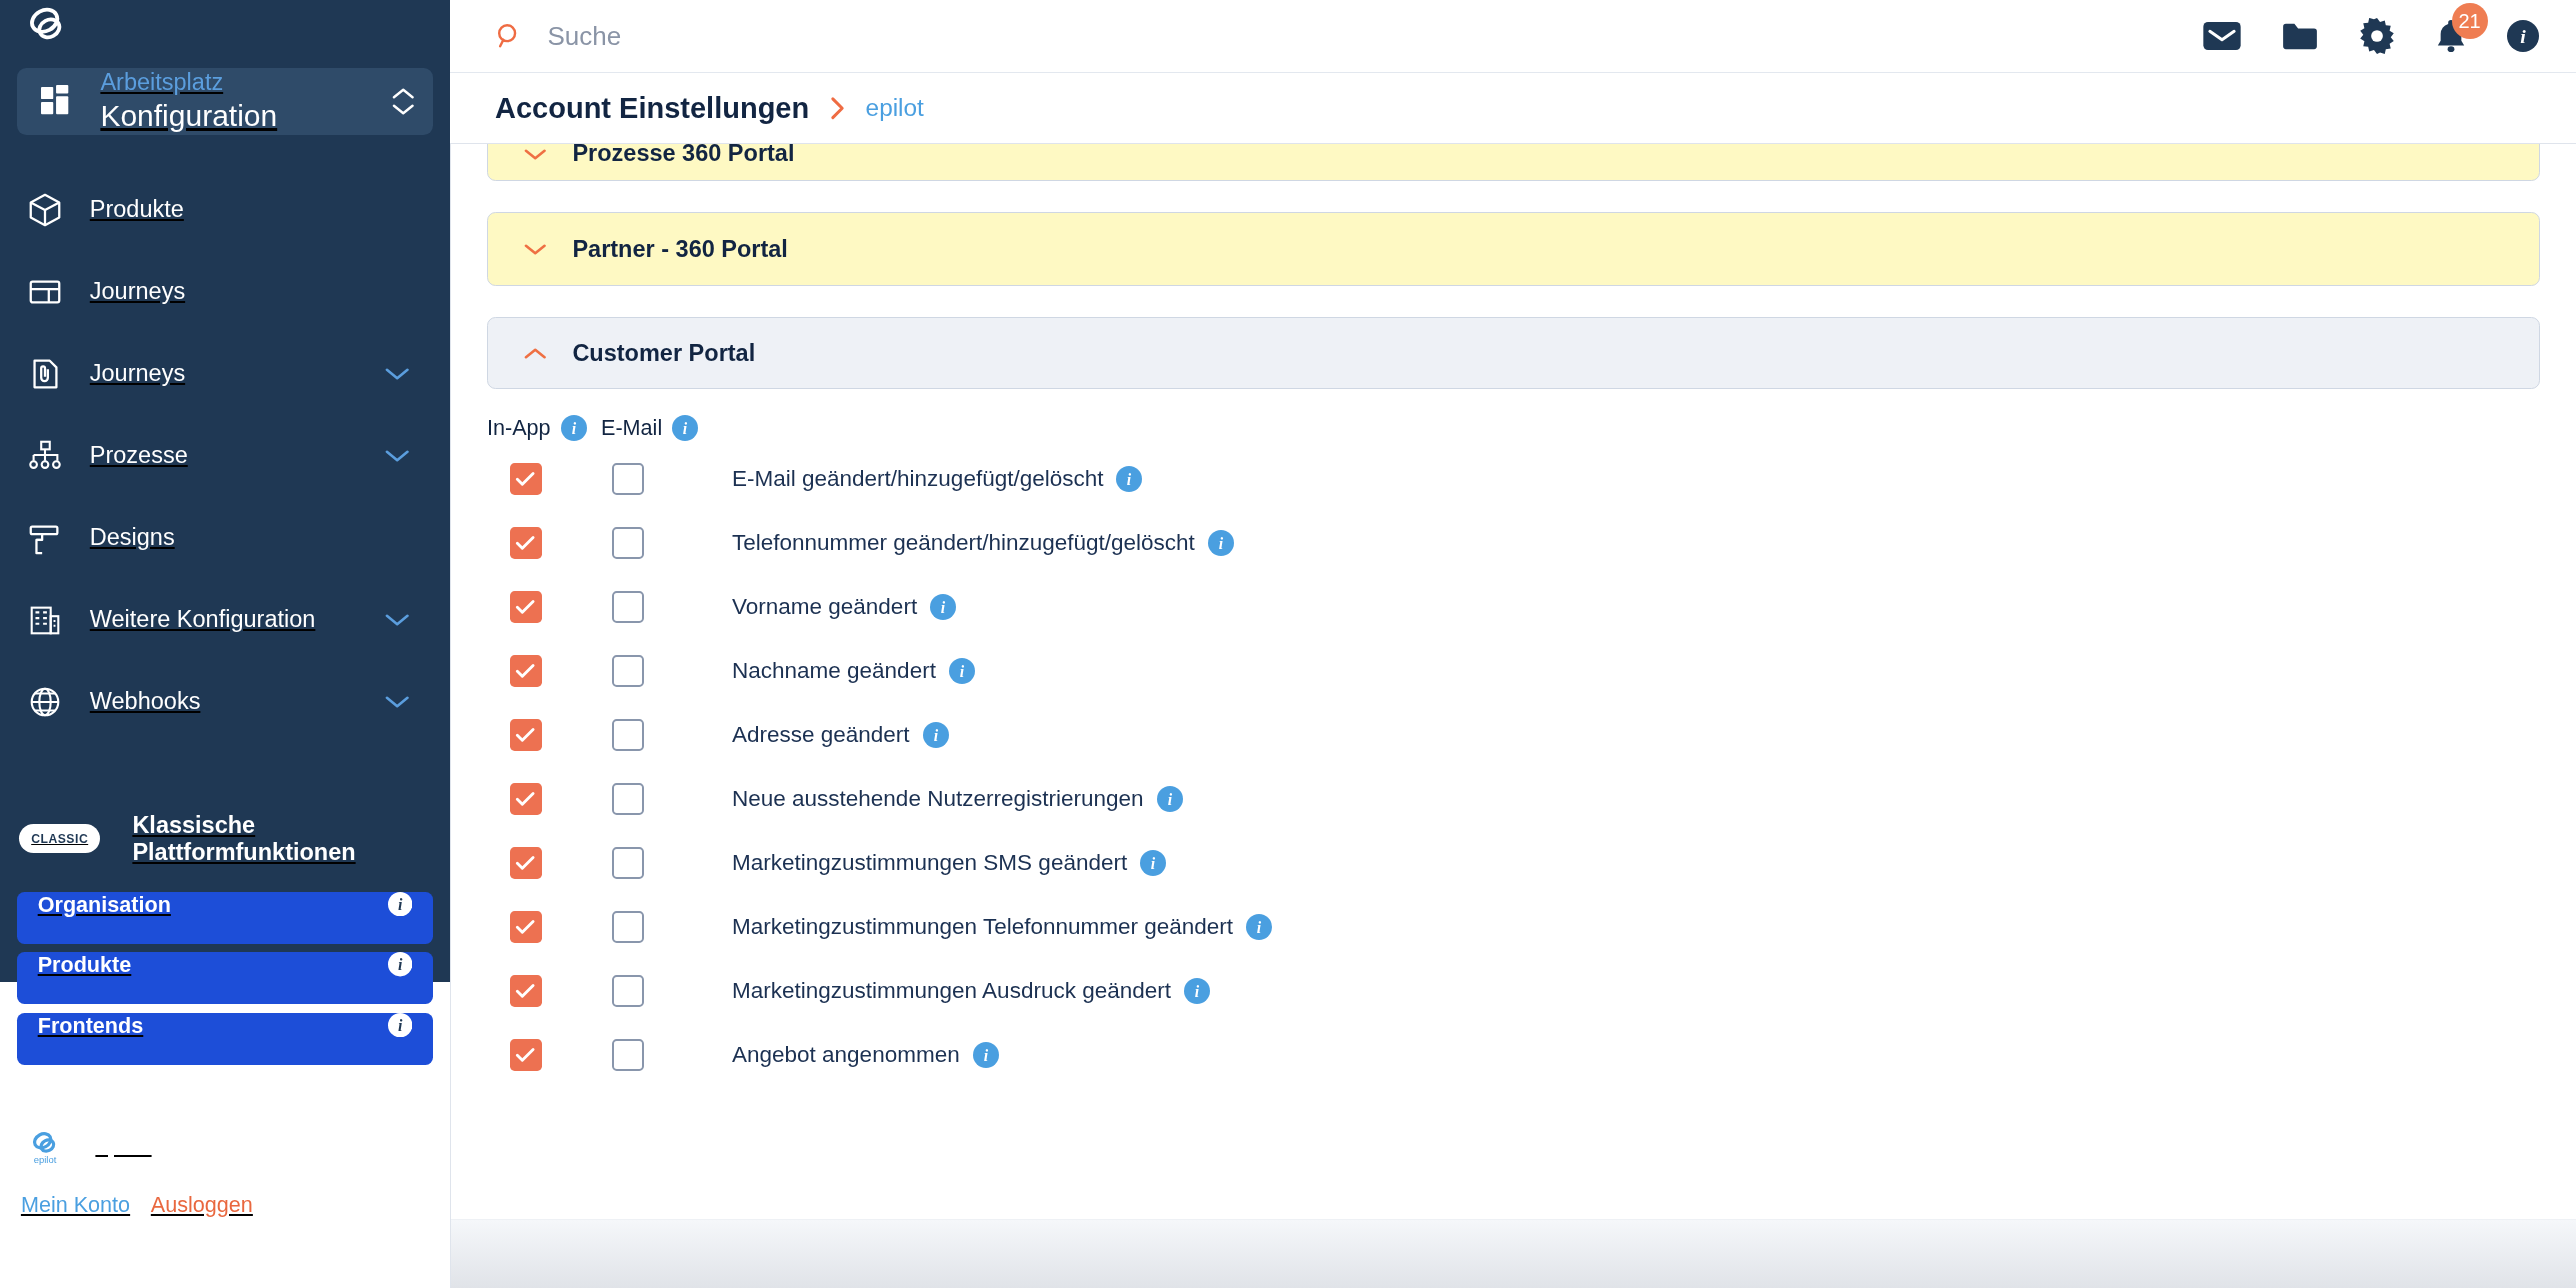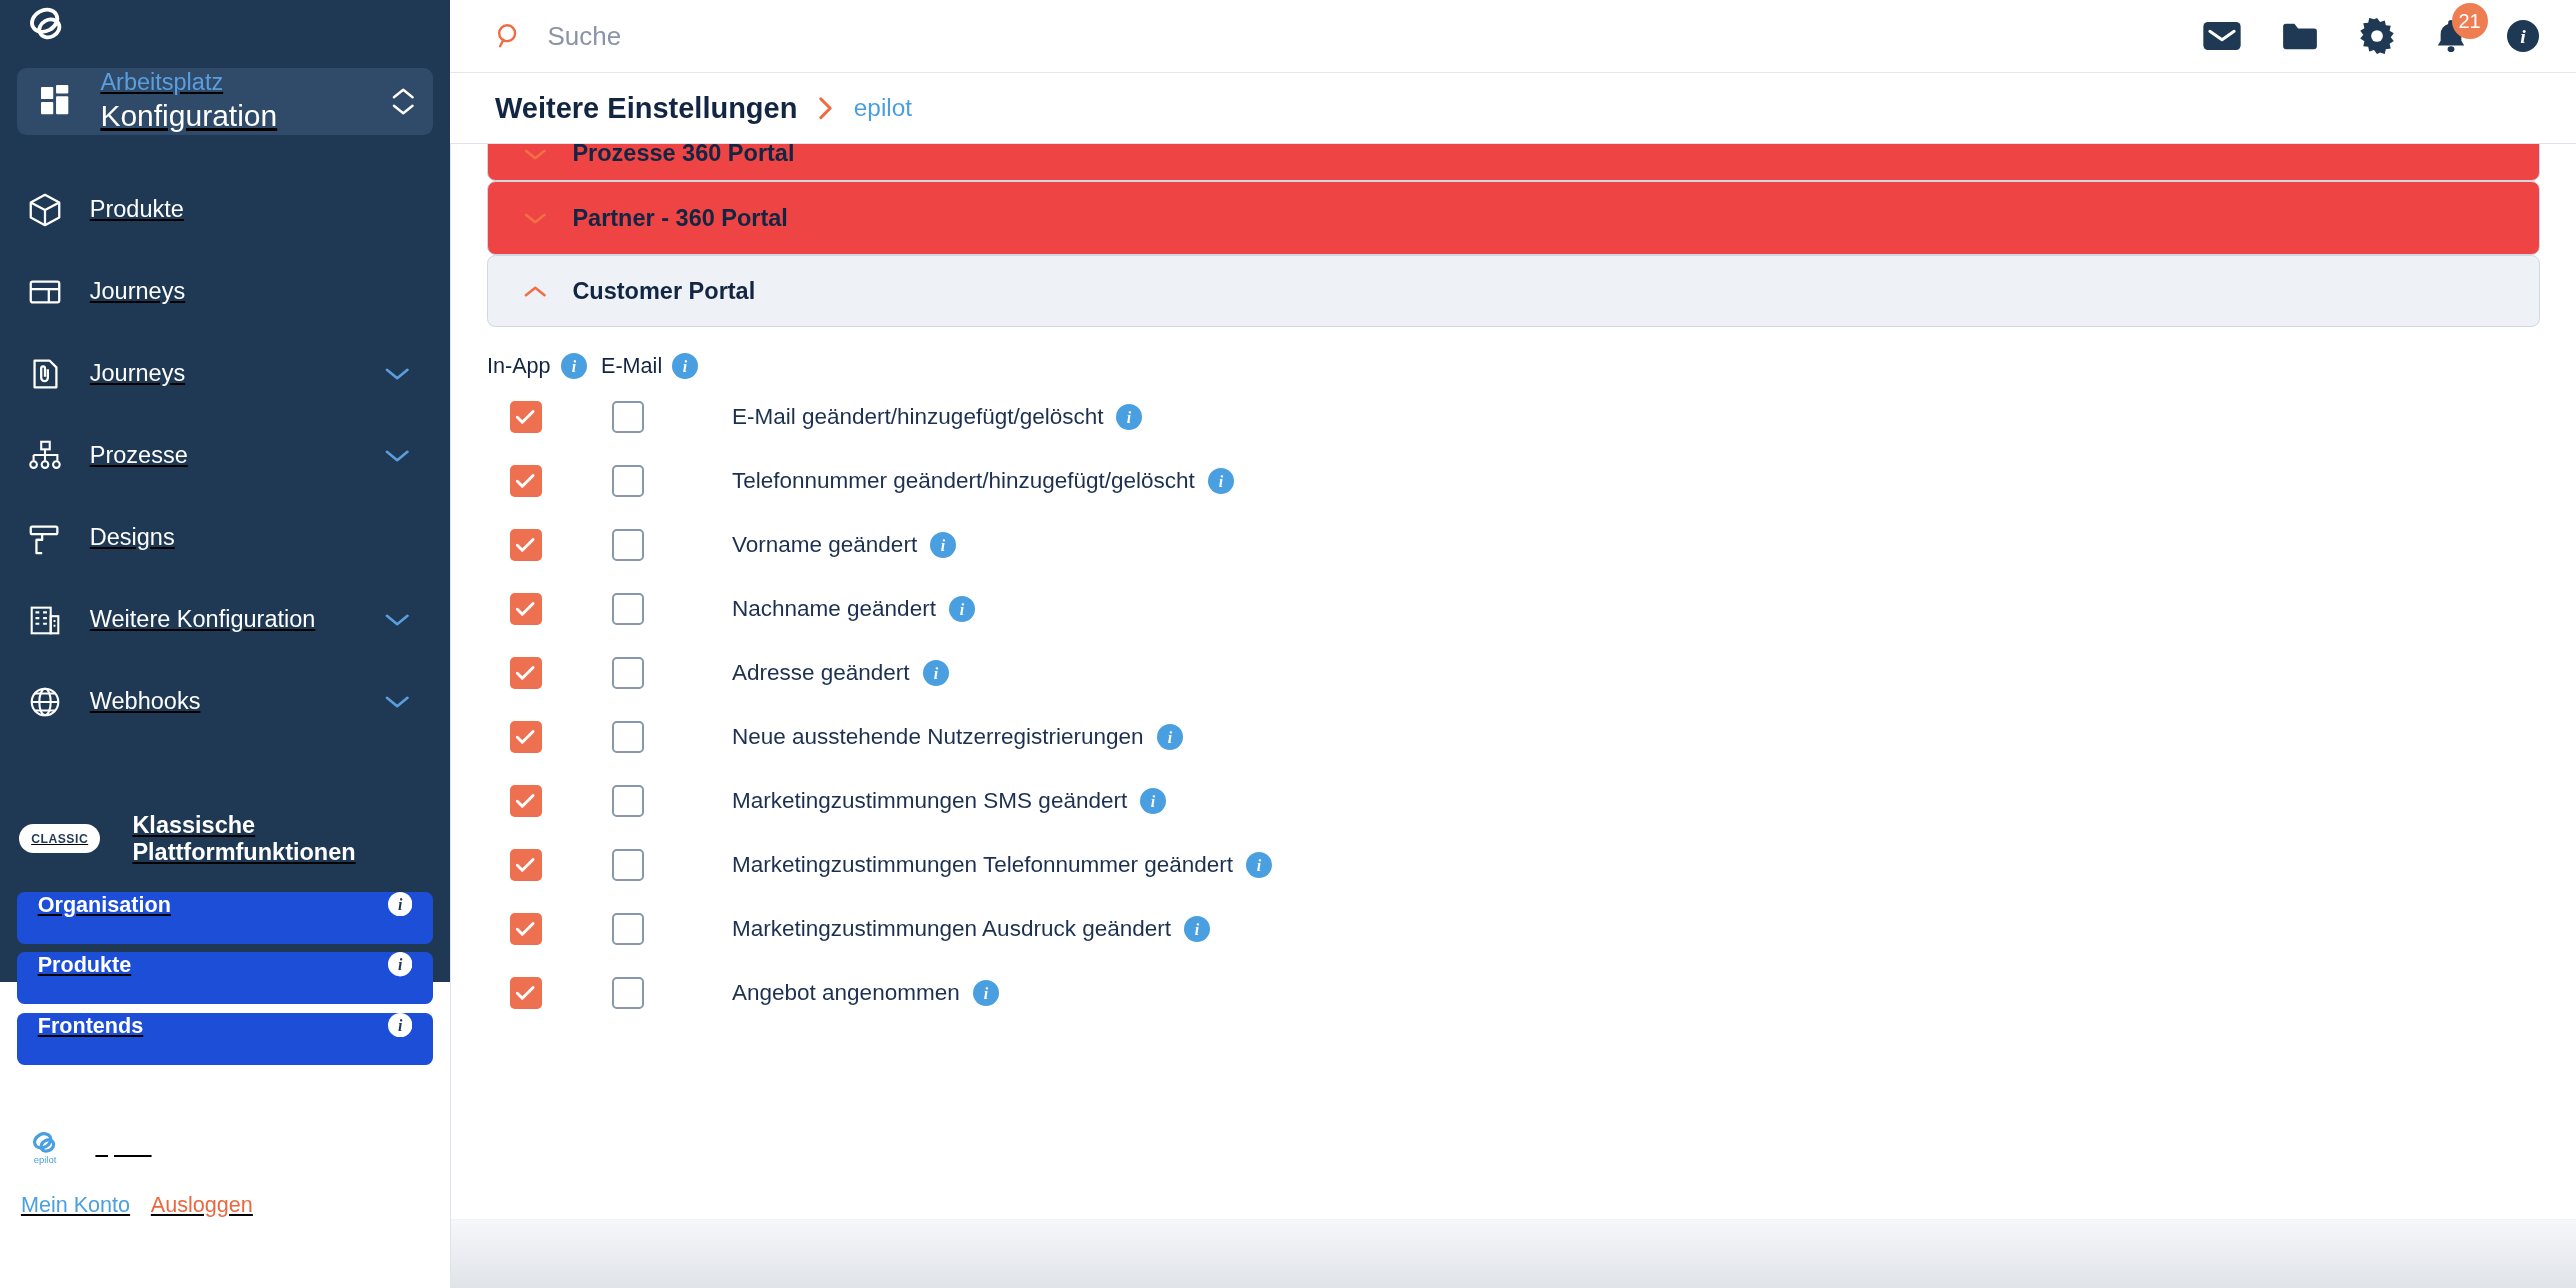--- a/index.html
+++ b/index.html
@@ -119,23 +119,24 @@
 
   .content {
     flex: 1; background: #ffffff;
     border-top: 0.9px solid #dfe4ec;
     border-left: 0.9px solid #dfe4ec;
     overflow: hidden; position: relative;
   }
   .panels { padding: 0 36px; }
 
   .panel {
-    background: #ef4444;
+    background: #fef9c3;
     border: 0.9px solid #cfd7e3;
     border-radius: 8.5px;
+    margin-bottom: 31px;
   }
   .panel.clipped { margin-top: -19px; }
   .panel-head {
     height: 72px; display: flex; align-items: center;
     padding-left: 34px; cursor: pointer;
   }
   .panel.clipped .panel-head { height: 54px; align-items: flex-end; padding-bottom: 13px; }
   .panel-chev { width: 26px; height: 26px; display: flex; align-items: center; justify-content: center; color: #ef7043; }
   .panel-title { font-size: 23.5px; font-weight: 700; color: #122542; margin-left: 24.4px; }
 
@@ -421,21 +422,21 @@
         <span class="top-ico">
           <svg viewBox="0 0 34 34" width="32" height="32">
               <circle cx="17" cy="17" r="17" fill="#1f3854"></circle>
               <text x="17" y="24" font-family="Liberation Serif, serif" font-size="21" font-style="italic" font-weight="700" fill="#ffffff" text-anchor="middle">i</text>
             </svg>
         </span>
       </div>
     </div>
 
     <div class="crumbbar">
-      <span class="crumb-title">Weitere Einstellungen</span>
+      <span class="crumb-title">Account Einstellungen</span>
       <span class="crumb-sep">
         <svg viewBox="0 0 16 26" width="15" height="24.4">
             <path d="M3 3l10 10L3 23" fill="none" stroke="#ef6c43" stroke-width="3.2" stroke-linecap="round" stroke-linejoin="round"></path>
           </svg>
       </span>
       <span class="crumb-link">epilot</span>
     </div>
 
     <div class="content">
       <div class="panels">

